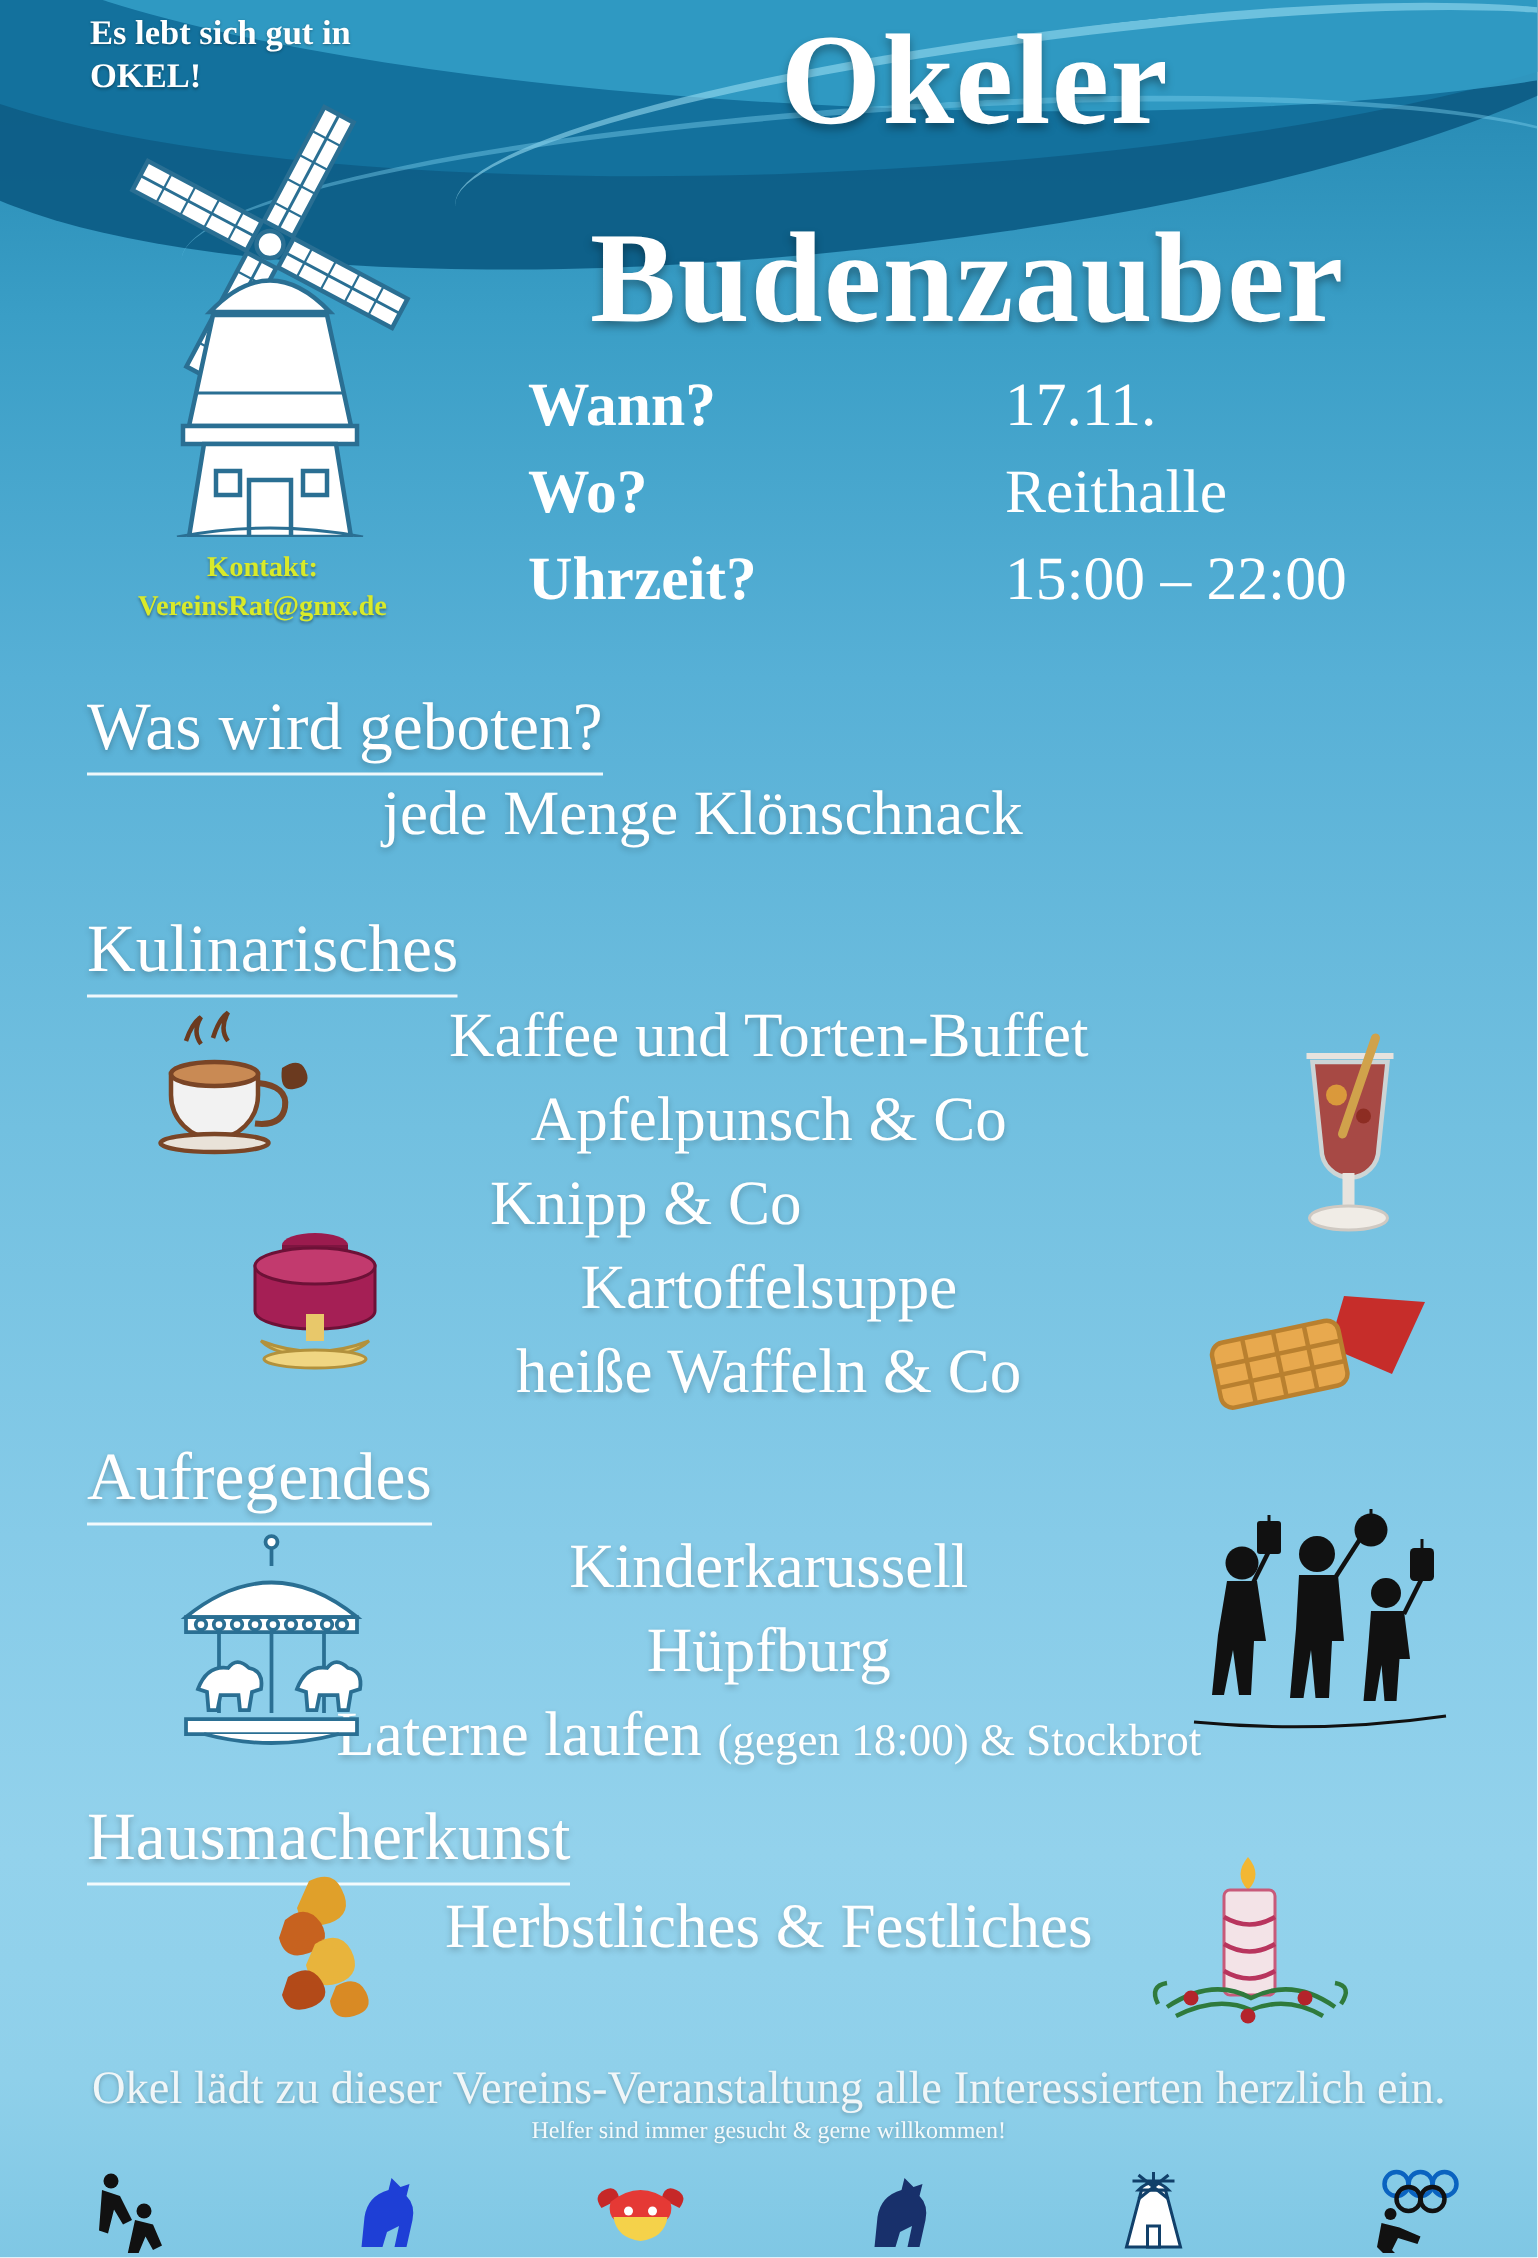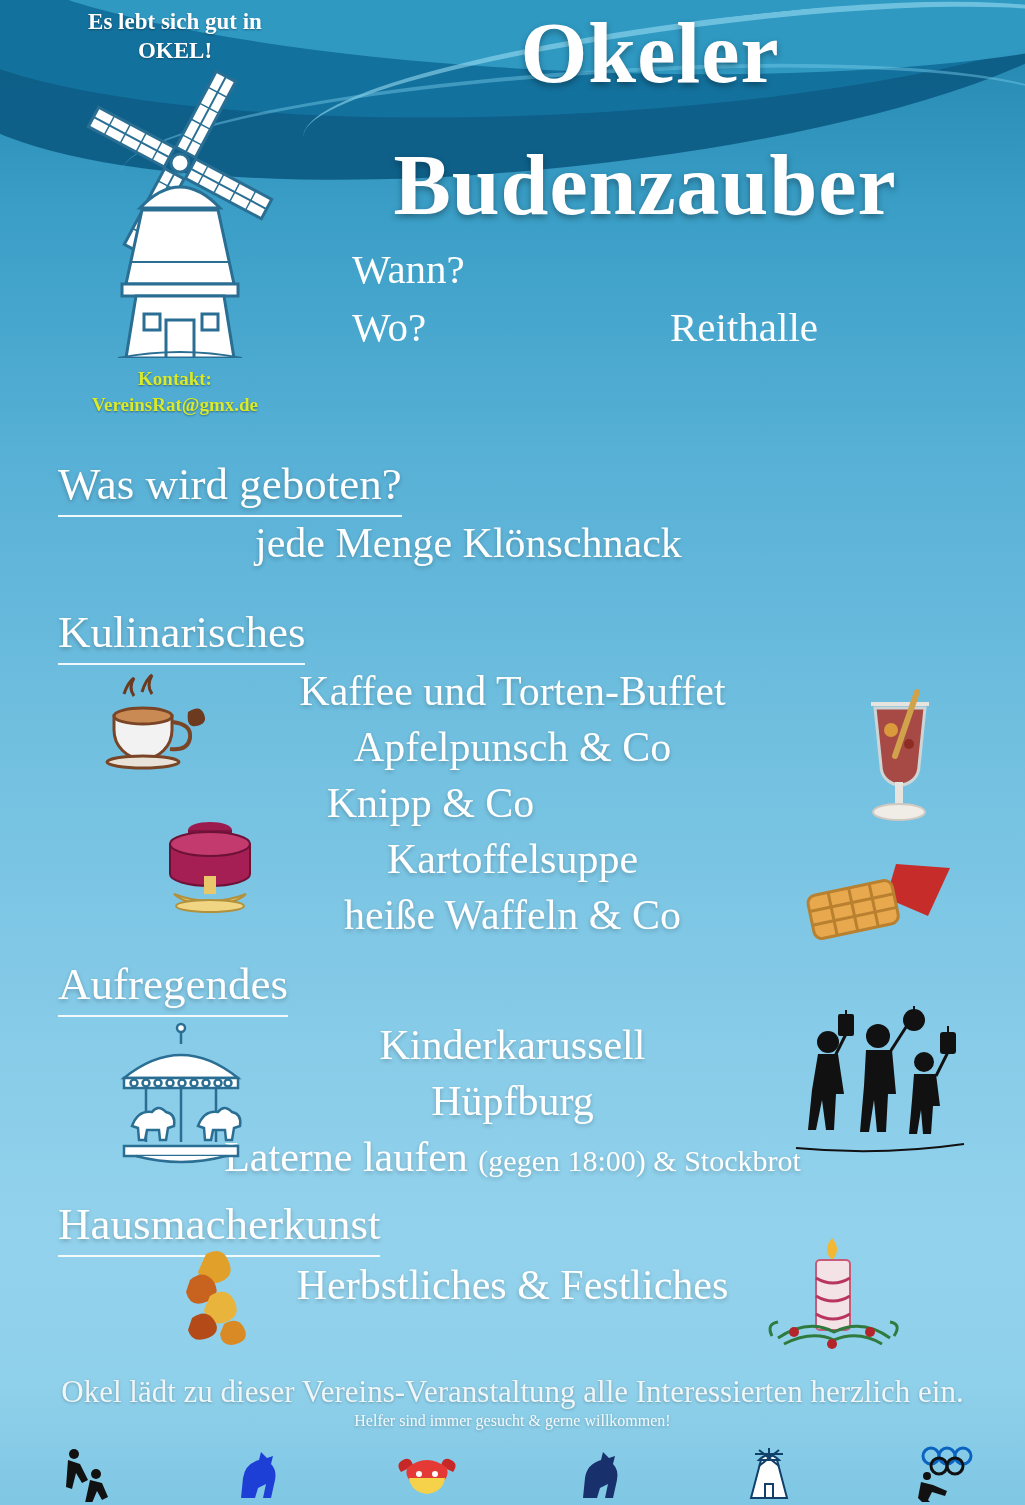--- a/index.html
+++ b/index.html
@@ -67,21 +67,21 @@
     border-top: 4px solid rgba(120, 205, 235, .45);
     border-radius: 55% 45% 0 0;
     transform: rotate(-3deg);
   }
 
   
   .tagline {
     position: absolute;
     top: 8px; left: 60px;
     width: 230px;
-    text-align: center;
+    text-align: left;
     font-size: 23px;
     line-height: 1.25;
     font-weight: bold;
     color: #ffffff;
     text-shadow: 0 1px 2px rgba(0,0,0,.35);
   }
   .windmill {
     position: absolute;
     top: 58px; left: 62px;
     width: 230px; height: 300px;
@@ -124,21 +124,21 @@
   .facts {
     position: absolute;
     top: 240px; left: 352px;
     width: 620px;
     font-size: 41px;
     line-height: 1.42;
   }
   .facts-row {
     display: flex;
   }
-  .facts-q { width: 318px; }
+  .facts-q { width: 318px; font-weight: bold; }
   .facts-a { flex: 1; }
 
   
   .sec-head {
     position: absolute;
     font-size: 45px;
     line-height: 1;
     border-bottom: 2px solid rgba(255,255,255,.9);
     padding-bottom: 8px;
     text-shadow: 0 2px 4px rgba(0,0,0,.25);
@@ -259,24 +259,29 @@
     <div>Kontakt:</div>
     <div>VereinsRat@gmx.de</div>
   </div>
 
   <div class="title1">Okeler</div>
   <div class="title2">Budenzauber</div>
 
   <div class="facts">
     <div class="facts-row">
       <div class="facts-q">Wann?</div>
+      <div class="facts-a">17.11.</div>
     </div>
     <div class="facts-row">
       <div class="facts-q">Wo?</div>
       <div class="facts-a">Reithalle</div>
+    </div>
+    <div class="facts-row">
+      <div class="facts-q">Uhrzeit?</div>
+      <div class="facts-a">15:00 – 22:00</div>
     </div>
   </div>
 
   <div class="sec-head" style="top:462px; left:58px;">Was wird geboten?</div>
   <div class="body-line" style="top:516px; left:255px;">jede Menge Klönschnack</div>
 
   <div class="sec-head" style="top:610px; left:58px;">Kulinarisches</div>
 
   <div class="body-line" style="top:664px; left:0; width:1025px; text-align:center;">Kaffee und Torten-Buffet</div>
   <div class="body-line" style="top:720px; left:0; width:1025px; text-align:center;">Apfelpunsch &amp; Co</div>

